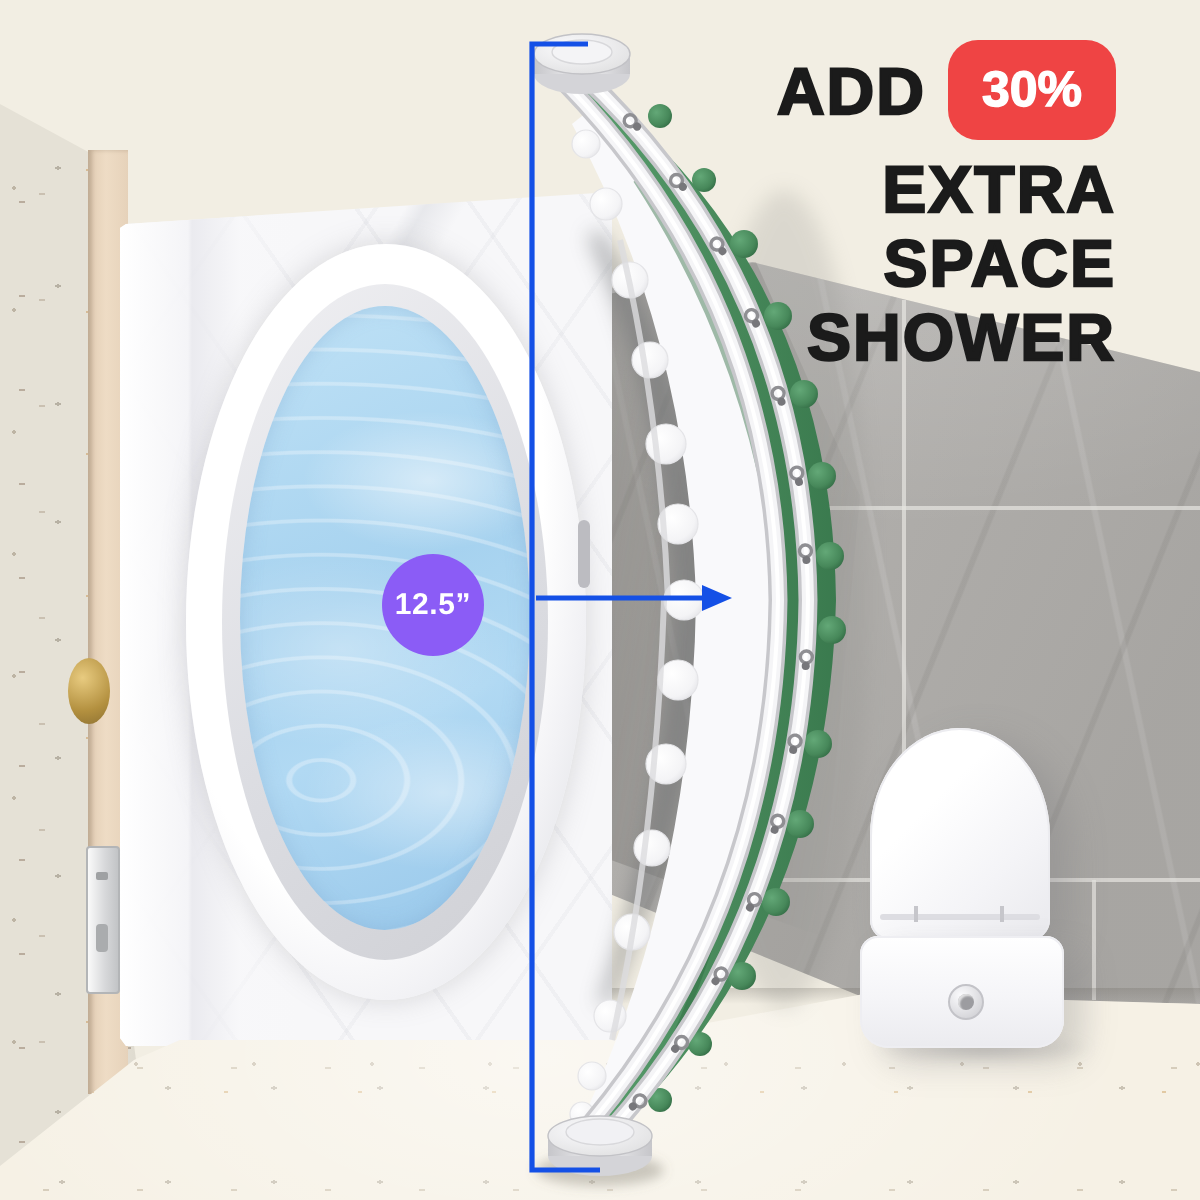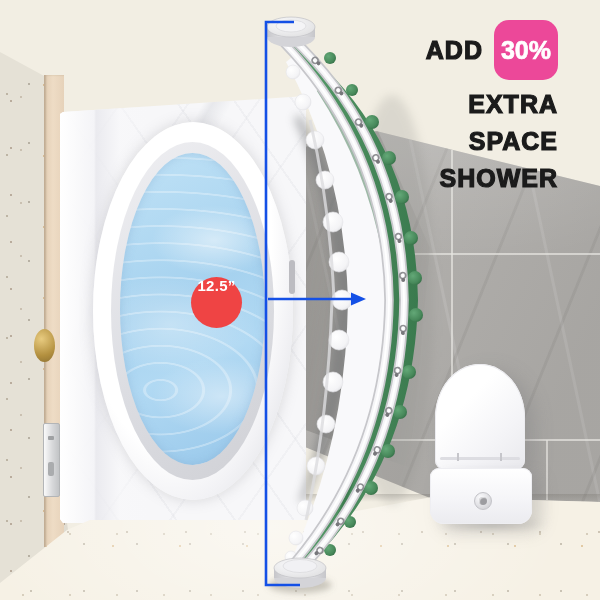--- a/index.html
+++ b/index.html
@@ -96,28 +96,28 @@
     box-shadow:10px 8px 16px rgba(118,118,122,.28),inset 0 0 0 1px #eeeef2;}
   .toilet-shadow{left:436px;top:516px;width:112px;height:16px;border-radius:50%;
     background:radial-gradient(rgba(115,115,120,.35),transparent 70%);filter:blur(3px);}
   .flush-btn{left:474px;top:492px;width:18px;height:18px;border-radius:50%;
     background:radial-gradient(circle at 35% 30%,#fbfbfd,#d6d6da 75%);border:1px solid #c3c3c8;box-sizing:border-box;}
   .flush-dot{left:479px;top:497px;width:8px;height:8px;border-radius:50%;background:#9c9ca0;
     box-shadow:inset 1px 1px 1px rgba(255,255,255,.7);}
   
   .headline{right:42px;top:20px;width:300px;text-align:right;color:#1b1b1b;z-index:30;}
   .hl-line1{display:flex;justify-content:flex-end;align-items:center;gap:11px;margin-bottom:6px;}
-  .hl-add,.hl-line{font-size:25px;font-weight:bold;letter-spacing:1px;line-height:37px;
+  .hl-add,.hl-line{font-size:33px;font-weight:bold;letter-spacing:1px;line-height:37px;
     -webkit-text-stroke:1.2px #1b1b1b;}
-  .hl-badge{min-width:46px;height:60px;border-radius:15px;background:#ec4899;color:#fff;
+  .hl-badge{min-width:46px;height:50px;border-radius:15px;background:#ef4444;color:#fff;
     font-size:25px;font-weight:bold;display:flex;align-items:center;justify-content:center;
-    padding:0 7px;-webkit-text-stroke:.7px #fff;}
-  
-  .dim-badge{left:191px;top:277px;width:51px;height:51px;border-radius:50%;background:#ef4444;
-    display:flex;align-items:flex-start;justify-content:center;color:#fff;font-weight:bold;
+    padding:0 17px;-webkit-text-stroke:.7px #fff;}
+  
+  .dim-badge{left:191px;top:277px;width:51px;height:51px;border-radius:50%;background:#8b5cf6;
+    display:flex;align-items:center;justify-content:center;color:#fff;font-weight:bold;
     font-size:15px;letter-spacing:.3px;z-index:25;}
   .overlay-svg{left:0;top:0;z-index:20;pointer-events:none;}
 </style>
 </head>
 <body>
 
 <div class="stage">
 
   <div class="abs left-wall speck"></div>
   <div class="abs door-strip"></div>

